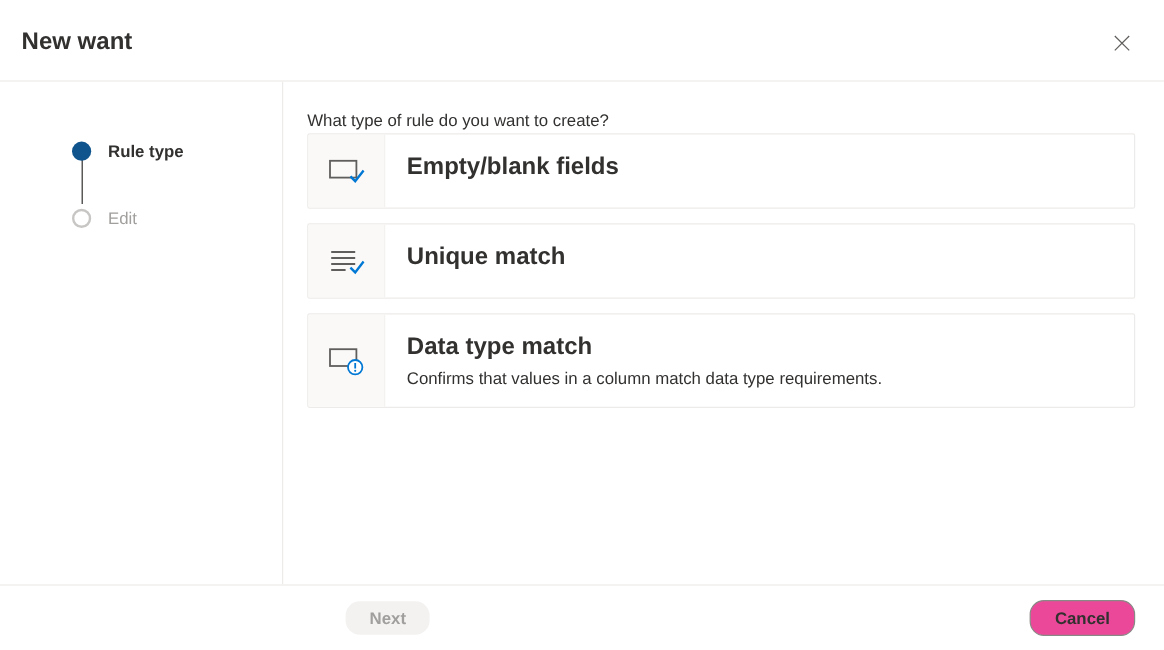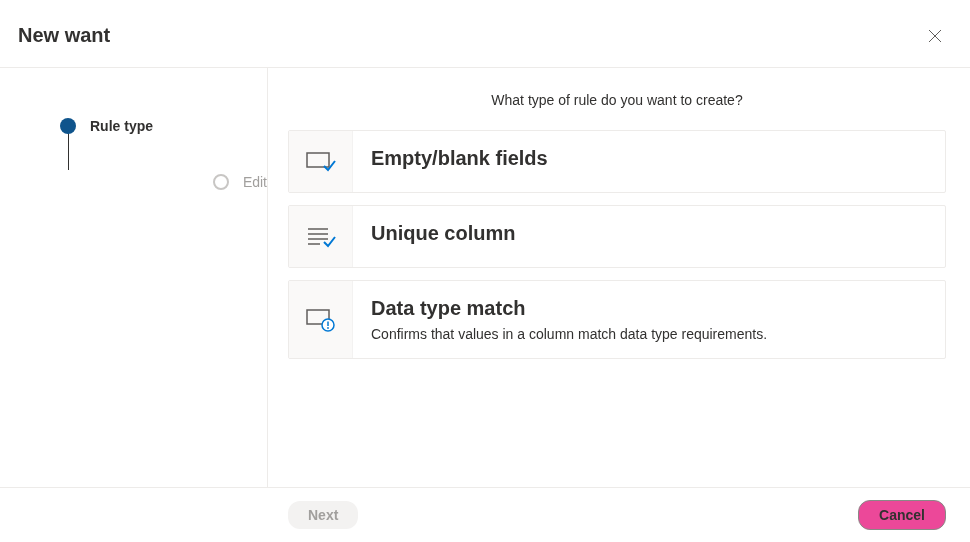--- a/index.html
+++ b/index.html
@@ -34,36 +34,36 @@
       display: flex;
       align-items: center;
       justify-content: center;
     }
     .body {
       flex: 1;
       display: flex;
       min-height: 0;
     }
     .sidebar {
-      width: 268px;
+      width: 236px;
       border-right: 1px solid #edebe9;
       padding: 46px 0 0 60px;
     }
     .step-list {
       list-style: none;
       position: relative;
     }
     .step {
       display: flex;
       align-items: center;
       gap: 14px;
       position: relative;
       height: 24px;
     }
-    .step + .step { margin-top: 32px; justify-content: flex-end; }
+    .step + .step { margin-top: 32px; }
     .step-indicator {
       width: 16px;
       height: 16px;
       border-radius: 50%;
       flex-shrink: 0;
       position: relative;
       z-index: 1;
       background: #fff;
     }
     .step-indicator.active {
@@ -90,22 +90,21 @@
 
     .main {
       flex: 1;
       padding: 24px 24px 0 20px;
       display: flex;
       flex-direction: column;
     }
     .question {
       font-size: 14px;
       color: #323130;
-      margin-bottom: 22px;
-      text-align: center;
+      margin-bottom: 3px;
     }
     .option-card {
       display: flex;
       border: 1px solid #edebe9;
       border-radius: 2px;
       margin-bottom: 12px;
       cursor: pointer;
       overflow: hidden;
       background: #fff;
     }
@@ -208,21 +207,21 @@
       <div class="option-icon">
         <svg width="30" height="24" viewBox="0 0 30 24">
           <line x1="2" y1="4" x2="22" y2="4" stroke="#605e5c" stroke-width="1.5"></line>
           <line x1="2" y1="9" x2="22" y2="9" stroke="#605e5c" stroke-width="1.5"></line>
           <line x1="2" y1="14" x2="22" y2="14" stroke="#605e5c" stroke-width="1.5"></line>
           <line x1="2" y1="19" x2="14" y2="19" stroke="#605e5c" stroke-width="1.5"></line>
           <polyline points="18,17 22,21 29,12" fill="none" stroke="#0078d4" stroke-width="2"></polyline>
         </svg>
       </div>
       <div class="option-text">
-        <div class="option-title">Unique column</div>
+        <div class="option-title">Unique match</div>
       </div>
     </div>
 
     <div class="option-card">
       <div class="option-icon">
         <svg width="30" height="26" viewBox="0 0 30 26">
           <rect x="1" y="3" width="22" height="14" fill="none" stroke="#605e5c" stroke-width="1.5"></rect>
           <circle cx="22" cy="18" r="6" fill="#fff" stroke="#0078d4" stroke-width="1.5"></circle>
           <line x1="22" y1="14.5" x2="22" y2="19" stroke="#0078d4" stroke-width="1.5"></line>
           <circle cx="22" cy="21" r="0.9" fill="#0078d4"></circle>

